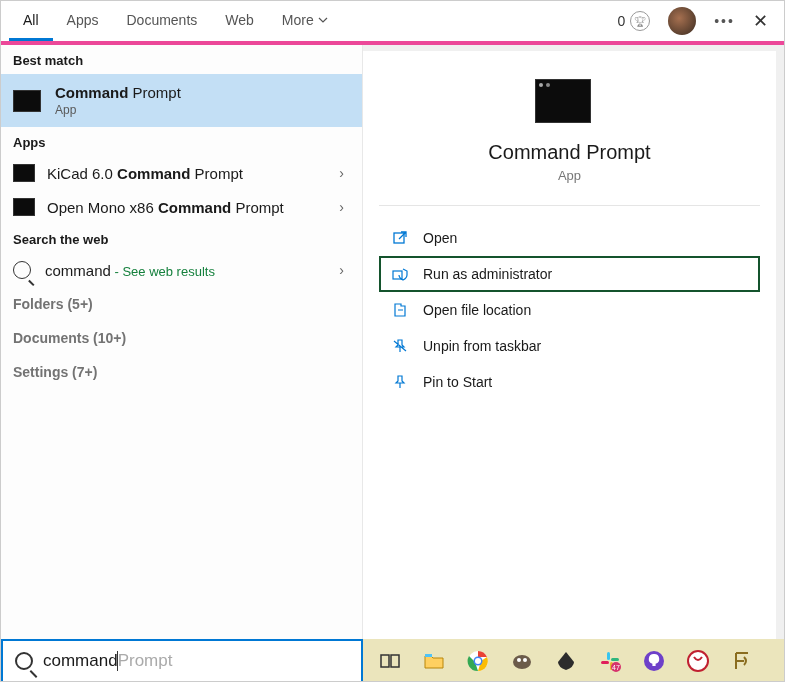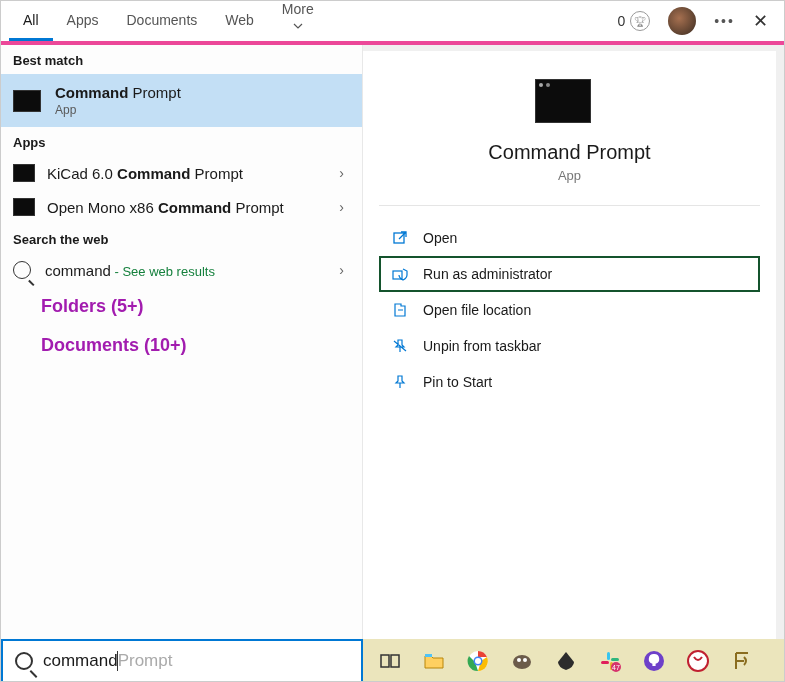--- a/index.html
+++ b/index.html
@@ -2,21 +2,21 @@
 <html><head>
 <meta charset="utf-8">
 <style>
 * { margin: 0; padding: 0; box-sizing: border-box; font-family: "Segoe UI", Arial, sans-serif; }
 body { width: 785px; height: 682px; background: #f0f0f0; overflow: hidden; border: 1px solid #ccc; }
 
 .top-bar { display: flex; align-items: center; height: 44px; background: #fff; border-bottom: 4px solid #ec4899; padding: 0 16px 0 8px; }
 .tabs { display: flex; gap: 0; height: 100%; }
 .tab { padding: 0 14px; display: flex; align-items: center; font-size: 14px; color: #555; cursor: pointer; border-bottom: 2px solid transparent; }
 .tab.active { color: #1a1a1a; border-bottom: 3px solid #0078d4; font-weight: 400; }
-.tab-more { display: flex; align-items: center; gap: 4px; flex-direction: column; }
+.tab-more { display: flex; align-items: center; gap: 4px; }
 .top-right { margin-left: auto; display: flex; align-items: center; gap: 18px; }
 .rewards { display: flex; align-items: center; gap: 5px; font-size: 14px; color: #333; }
 .trophy-icon { width: 20px; height: 20px; border: 1.5px solid #999; border-radius: 50%; display: flex; align-items: center; justify-content: center; font-size: 10px; color: #888; }
 .avatar { width: 28px; height: 28px; border-radius: 50%; background: radial-gradient(circle at 40% 40%, #a67050, #3a2b20); }
 .dots-icon { color: #555; font-size: 14px; letter-spacing: 2px; cursor: pointer; }
 .close-icon { font-size: 18px; color: #333; cursor: pointer; font-weight: 300; }
 
 .main-area { display: flex; height: 594px; }
 .left-panel { width: 362px; background: #fdfdfd; border-right: 1px solid #e8e8e8; overflow: hidden; }
 .section-header { font-size: 13px; font-weight: 700; color: #1a1a1a; padding: 8px 12px 6px; }
@@ -27,21 +27,21 @@
 .item-text { display: flex; flex-direction: column; }
 .item-title { font-size: 15px; color: #1a1a1a; }
 .item-subtitle { font-size: 12px; color: #5a5a5a; margin-top: 2px; }
 .result-item { display: flex; align-items: center; padding: 8px 12px; cursor: pointer; }
 .result-item .cmd-icon { width: 22px; height: 18px; margin-right: 12px; }
 .result-label { font-size: 15px; color: #1a1a1a; flex: 1; }
 .chevron { color: #666; font-size: 14px; margin-left: auto; padding: 0 6px; }
 .search-icon-sm { width: 18px; height: 18px; margin-right: 14px; border: 1.5px solid #333; border-radius: 50%; position: relative; }
 .search-icon-sm::after { content: ""; position: absolute; bottom: -5px; right: -5px; width: 7px; height: 1.5px; background: #333; transform: rotate(45deg); }
 .web-sub { color: #15803d; font-size: 13px; }
-.category-line { font-size: 18px; color: #a21caf; padding: 9px 12px; cursor: pointer; display: flex; align-items: center; font-weight: 600; margin-left: 28px; }
+.category-line { font-size: 14px; color: #737373; padding: 9px 12px; cursor: pointer; display: flex; align-items: center; font-weight: 600; }
 
 .right-panel { flex: 1; background: #fff; padding: 28px 0 0; margin: 6px 8px 0 0; display: flex; flex-direction: column; }
 .preview-icon-wrap { display: flex; justify-content: center; margin-bottom: 18px; }
 .preview-title { text-align: center; font-size: 20px; font-weight: 400; color: #1a1a1a; }
 .preview-sub { text-align: center; font-size: 13px; color: #777; margin-top: 4px; margin-bottom: 22px; }
 .divider { height: 1px; background: #e5e5e5; margin: 0 16px 14px; }
 .action-list { padding: 0 16px; }
 .action-item { display: flex; align-items: center; padding: 7px 10px; font-size: 14px; color: #1a1a1a; cursor: pointer; border: 2px solid transparent; }
 .action-item.highlighted { border: 2px solid #14532d; }
 .action-icon { width: 18px; height: 18px; margin-right: 14px; display: flex; align-items: center; justify-content: center; }
@@ -115,20 +115,21 @@
     <div class="section-header">Search the web</div>
 
     <div class="result-item">
       <div class="search-icon-sm"></div>
       <div class="result-label"><span>command</span><span class="web-sub"> - See web results</span></div>
       <div class="chevron">›</div>
     </div>
 
     <div class="category-line">Folders (5+)</div>
     <div class="category-line">Documents (10+)</div>
+    <div class="category-line">Settings (7+)</div>
   </div>
 
   <div class="right-panel">
     <div class="preview-icon-wrap">
         <div class="cmd-icon lg"></div>
       </div>
     <div class="preview-title">Command Prompt</div>
     <div class="preview-sub">App</div>
     <div class="divider"></div>
     <div class="action-list">

